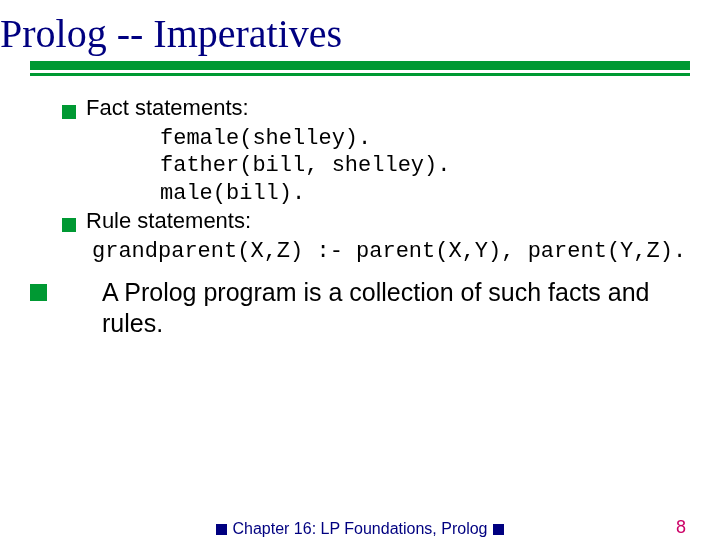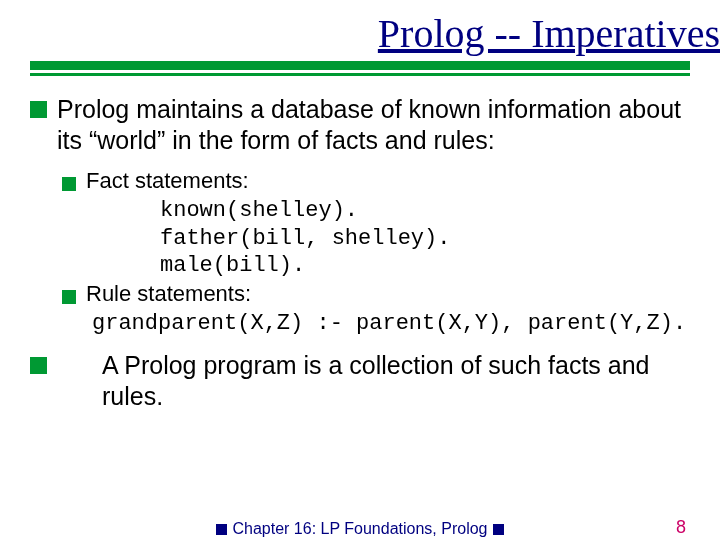--- a/index.html
+++ b/index.html
@@ -11,27 +11,26 @@
     font-family: Verdana, Geneva, sans-serif;
     overflow: hidden;
   }
   .slide {
     position: relative;
     width: 720px;
     height: 540px;
     box-sizing: border-box;
   }
   .title {
-    text-align: right;
+    text-align: left;
     font-family: "Times New Roman", Times, serif;
     color: #000080;
     font-size: 40px;
     font-weight: 400;
     margin: 10px 0 4px 0;
-    text-decoration: underline;
   }
   .title-underline {
     margin: 0 30px 18px 30px;
   }
   .title-underline .thick {
     height: 9px;
     background: #009933;
   }
   .title-underline .thin {
     margin-top: 3px;
@@ -127,30 +126,26 @@
 
   <div class="title">Prolog -- Imperatives</div>
 
   <div class="title-underline">
     <div class="thick"></div>
     <div class="thin"></div>
   </div>
 
   <div class="body">
 
-    <div class="lvl1">
-      <span class="sq"></span>
-      <span>Prolog maintains a database of known information about its “world” in the form of facts and rules:</span>
-    </div>
 
     <div class="lvl2">
       <span class="sq"></span>
       <span>Fact statements:</span>
     </div>
-    <div class="code1">known(shelley).</div>
+    <div class="code1">female(shelley).</div>
     <div class="code1">father(bill, shelley).</div>
     <div class="code1">male(bill).</div>
 
     <div class="lvl2">
       <span class="sq"></span>
       <span>Rule statements:</span>
     </div>
     <div class="code2">grandparent(X,Z) :- parent(X,Y), parent(Y,Z).</div>
 
     <div class="lvl1" style="margin-top:12px;gap:45px;">

